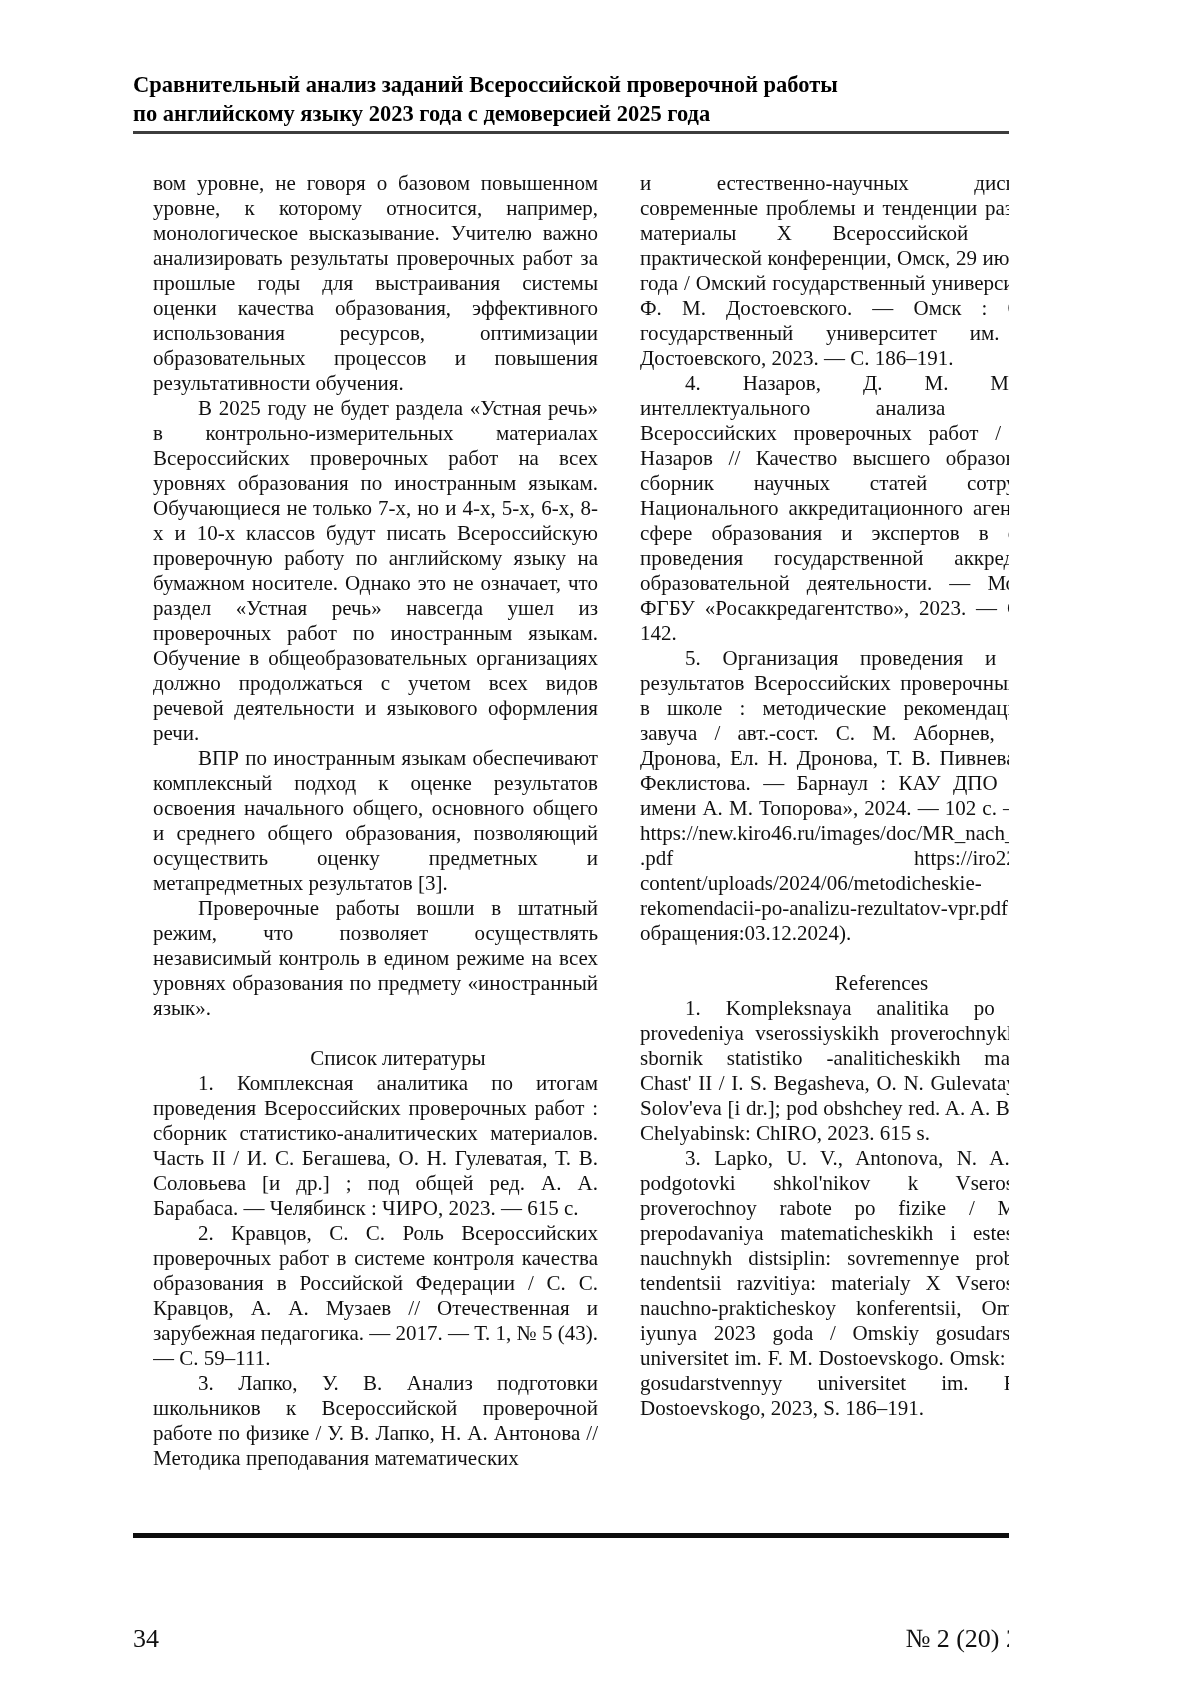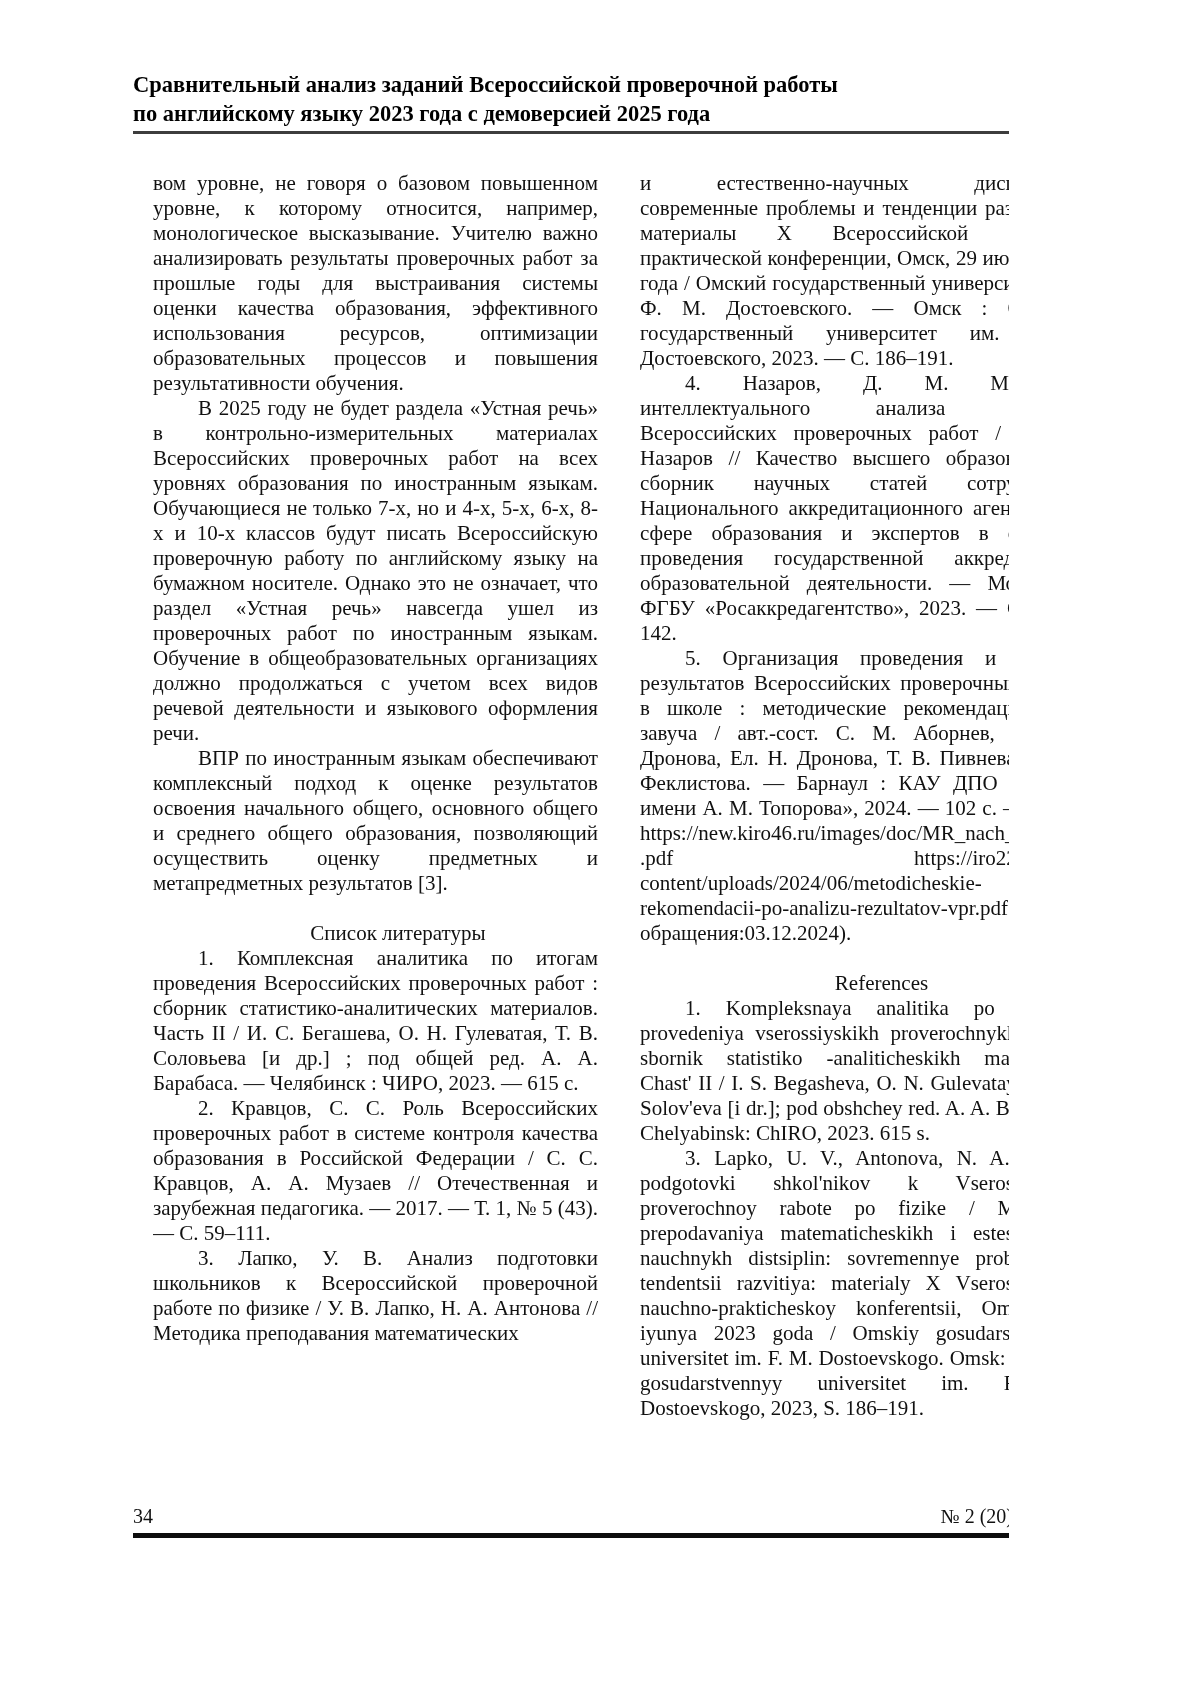--- a/index.html
+++ b/index.html
@@ -74,25 +74,25 @@
     position: absolute;
     left: 133px;
     top: 1533px;
     width: 925px;
     height: 5px;
     background: #0d0d0d;
   }
   .footer-row {
     position: absolute;
     left: 133px;
-    top: 1504px;
+    top: 1626px;
     width: 925px;
     display: flex;
     justify-content: space-between;
-    font-size: 20px;
+    font-size: 26px;
     line-height: 25px;
     color: #111111;
   }
 </style>
 </head>
 <body>
 
 <div class="page">
 
   <header class="page-header">
@@ -101,20 +101,21 @@
       <div>по английскому языку 2023 года с демоверсией 2025 года</div>
     </div>
   </header>
   <div class="header-rule"></div>
 
   <main class="columns">
     <section class="col col-left">
         <p class="block continuation">вом уровне, не говоря о базовом повышенном уровне, к которому относится, например, монологическое высказывание. Учителю важно анализировать результаты проверочных работ за прошлые годы для выстраивания системы оценки качества образования, эффективного использования ресурсов, оптимизации образовательных процессов и повышения результативности обучения.</p>
         <p class="block paragraph">В 2025 году не будет раздела «Устная речь» в контрольно-измерительных материалах Всероссийских проверочных работ на всех уровнях образования по иностранным языкам. Обучающиеся не только 7-х, но и 4-х, 5-х, 6-х, 8-х и 10-х классов будут писать Всероссийскую проверочную работу по английскому языку на бумажном носителе. Однако это не означает, что раздел «Устная речь» навсегда ушел из проверочных работ по иностранным языкам. Обучение в общеобразовательных организациях должно продолжаться с учетом всех видов речевой деятельности и языкового оформления речи.</p>
         <p class="block paragraph">ВПР по иностранным языкам обеспечивают комплексный подход к оценке результатов освоения начального общего, основного общего и среднего общего образования, позволяющий осуществить оценку предметных и метапредметных результатов [3].</p>
+        <p class="block paragraph">Проверочные работы вошли в штатный режим, что позволяет осуществлять независимый контроль в едином режиме на всех уровнях образования по предмету «иностранный язык».</p>
         <p class="block heading">Список литературы</p>
         <p class="block paragraph">1. Комплексная аналитика по итогам проведения Всероссийских проверочных работ : сборник статистико-аналитических материалов. Часть II / И. С. Бегашева, О. Н. Гулеватая, Т. В. Соловьева [и др.] ; под общей ред. А. А. Барабаса. — Челябинск : ЧИРО, 2023. — 615 с.</p>
         <p class="block paragraph">2. Кравцов, С. С. Роль Всероссийских проверочных работ в системе контроля качества образования в Российской Федерации / С. С. Кравцов, А. А. Музаев // Отечественная и зарубежная педагогика. — 2017. — Т. 1, № 5 (43). — С. 59–111.</p>
         <p class="block paragraph">3. Лапко, У. В. Анализ подготовки школьников к Всероссийской проверочной работе по физике / У. В. Лапко, Н. А. Антонова // Методика преподавания математических</p>
       </section>
     <section class="col col-right">
         <p class="block continuation">и естественно-научных дисциплин: современные проблемы и тенденции развития : материалы X Всероссийской научно-практической конференции, Омск, 29 июня 2023 года / Омский государственный университет им. Ф. М. Достоевского. — Омск : Омский государственный университет им. Ф.М. Достоевского, 2023. — С. 186–191.</p>
         <p class="block paragraph">4. Назаров, Д. М. Методика интеллектуального анализа данных Всероссийских проверочных работ / Д. М. Назаров // Качество высшего образования : сборник научных статей сотрудников Национального аккредитационного агентства в сфере образования и экспертов в области проведения государственной аккредитации образовательной деятельности. — Москва : ФГБУ «Росаккредагентство», 2023. — С. 135–142.</p>
         <p class="block paragraph">5. Организация проведения и анализ результатов Всероссийских проверочных работ в школе : методические рекомендации для завуча / авт.-сост. С. М. Аборнев, Ек. Н. Дронова, Ел. Н. Дронова, Т. В. Пивнева, О. В. Феклистова. — Барнаул : КАУ ДПО «АИРО имени А. М. Топорова», 2024. — 102 с. — URL: https://new.kiro46.ru/images/doc/MR_nach_russkiy.pdf https://iro22.ru/wp-content/uploads/2024/06/metodicheskie-rekomendacii-po-analizu-rezultatov-vpr.pdf (дата обращения:03.12.2024).</p>
         <p class="block heading">References</p>

